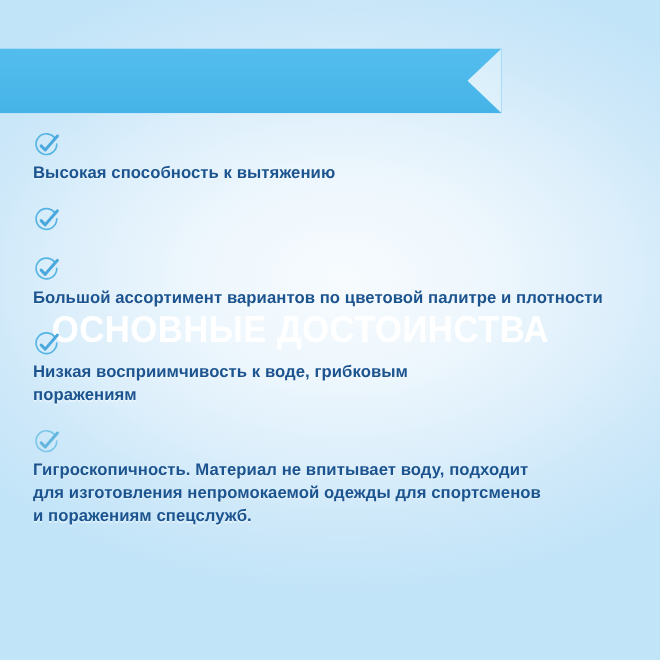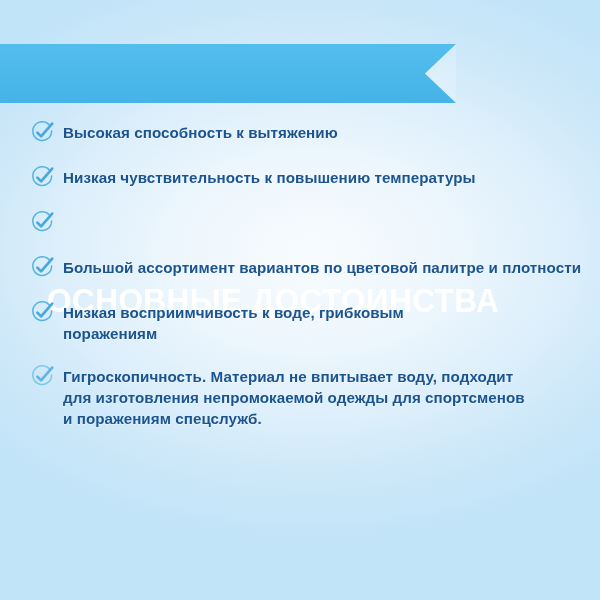--- a/index.html
+++ b/index.html
@@ -75,20 +75,21 @@
     top: 120px;
     right: 18px;
     list-style: none;
     margin: 0;
     padding: 0;
   }
   .benefit-item {
     display: flex;
     align-items: flex-start;
     margin-bottom: 20px;
+    flex-direction: column;
   }
   .benefit-item:last-child { margin-bottom: 0; }
 
   .check-icon {
     flex: 0 0 auto;
     width: 25px;
     height: 25px;
     margin-top: 0px;
     margin-right: 8px;
   }
@@ -120,29 +121,20 @@
     <li class="benefit-item">
       <span class="check-icon">
         <svg width="25" height="25" viewBox="0 0 25 25">
           <path d="M20.2 6.1 A9.4 9.4 0 1 0 21.6 10.9" fill="none" stroke="#55b4e4" stroke-width="1.5" stroke-linecap="round"></path>
           <path d="M7.4 12.6 L11.1 16.4 L22.2 3.6" fill="none" stroke="#4aa8dd" stroke-width="2.7" stroke-linecap="round" stroke-linejoin="round"></path>
         </svg>
       </span>
       <span class="benefit-text">Высокая способность к вытяжению</span>
     </li>
 
-    <li class="benefit-item">
-      <span class="check-icon">
-        <svg width="25" height="25" viewBox="0 0 25 25">
-          <path d="M20.2 6.1 A9.4 9.4 0 1 0 21.6 10.9" fill="none" stroke="#55b4e4" stroke-width="1.5" stroke-linecap="round"></path>
-          <path d="M7.4 12.6 L11.1 16.4 L22.2 3.6" fill="none" stroke="#4aa8dd" stroke-width="2.7" stroke-linecap="round" stroke-linejoin="round"></path>
-        </svg>
-      </span>
-      <span class="benefit-text">Низкая чувствительность к повышению температуры</span>
-    </li>
 
 
     <li class="benefit-item">
       <span class="check-icon">
         <svg width="25" height="25" viewBox="0 0 25 25">
           <path d="M20.2 6.1 A9.4 9.4 0 1 0 21.6 10.9" fill="none" stroke="#55b4e4" stroke-width="1.5" stroke-linecap="round"></path>
           <path d="M7.4 12.6 L11.1 16.4 L22.2 3.6" fill="none" stroke="#4aa8dd" stroke-width="2.7" stroke-linecap="round" stroke-linejoin="round"></path>
         </svg>
       </span>
     </li>

